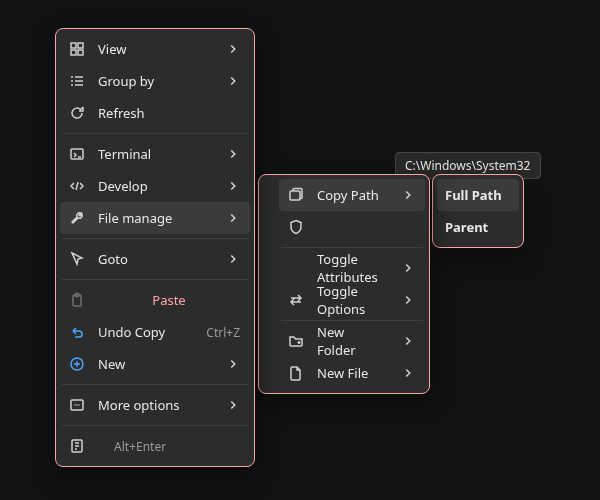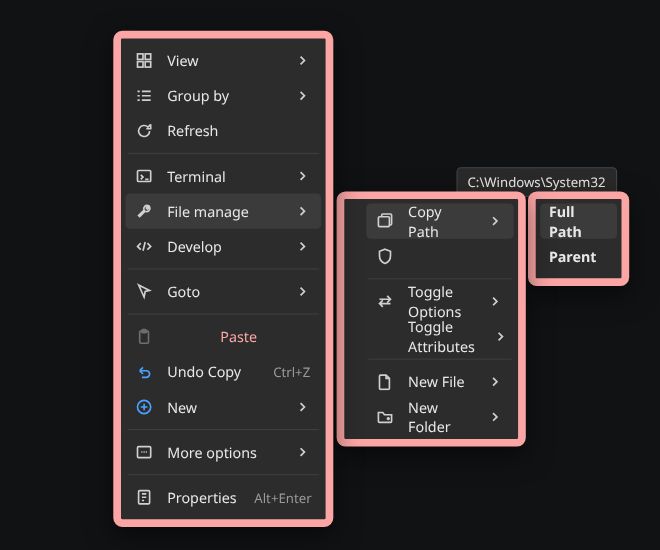--- a/index.html
+++ b/index.html
@@ -8,25 +8,24 @@
     background: #111214;
     font-family: "Segoe UI", system-ui, sans-serif;
     font-size: 13px;
     color: #e8e8e8;
     overflow: hidden;
     position: relative;
   }
   .menu {
     position: absolute;
     background: #2c2c2c;
-    border: 7px solid #fca5a5;
+    border: 1px solid #fca5a5;
     border-radius: 8px;
     padding: 4px;
     box-shadow: 0 8px 24px rgba(0,0,0,0.5);
-    margin-left: 48px;
   }
   .menu-item {
     display: flex;
     align-items: center;
     height: 32px;
     border-radius: 4px;
     padding: 0 10px 0 8px;
     cursor: default;
     color: #e8e8e8;
   }
@@ -63,21 +62,20 @@
   #menu-copy { left: 432px; top: 174px; width: 92px; font-weight: bold; }
   .tooltip {
     position: absolute;
     left: 395px; top: 152px;
     background: #2a2a2a;
     border: 1px solid #454545;
     border-radius: 4px;
     padding: 4px 9px;
     font-size: 12px;
     color: #eaeaea;
-    margin-left: 20px;
   }
   .menu-item.noicon .ico { visibility: hidden; }
 </style>
 </head>
 <body>
 
 <div class="tooltip">C:\Windows\System32</div>
 
 <div class="menu" id="menu-copy">
   <div class="menu-item hover">
@@ -102,61 +100,61 @@
         </svg></span>
   </div>
   <div class="menu-item">
     <span class="ico">
         <svg viewBox="0 0 16 16">
           <path d="M8 1.5l5 2v4c0 3.5-2.2 6-5 7-2.8-1-5-3.5-5-7v-4l5-2z"></path>
         </svg>
       </span>
   </div>
   <div class="menu-sep"></div>
+  <div class="menu-item noicon">
+    <span class="ico">
+        <svg></svg>
+      </span>
+    <span class="lbl">Toggle Attributes</span>
+    <span class="chev"><svg viewBox="0 0 16 16">
+          <path d="M6 4l4 4-4 4"></path>
+        </svg></span>
+  </div>
   <div class="menu-item">
     <span class="ico">
         <svg viewBox="0 0 16 16">
           <path d="M3 6h9M10 3l3 3-3 3M13 10H4M6 13l-3-3 3-3"></path>
         </svg>
       </span>
     <span class="lbl">Toggle Options</span>
     <span class="chev"><svg viewBox="0 0 16 16">
           <path d="M6 4l4 4-4 4"></path>
         </svg></span>
   </div>
-  <div class="menu-item noicon">
-    <span class="ico">
-        <svg></svg>
-      </span>
-    <span class="lbl">Toggle Attributes</span>
-    <span class="chev"><svg viewBox="0 0 16 16">
-          <path d="M6 4l4 4-4 4"></path>
-        </svg></span>
-  </div>
-  <div class="menu-sep"></div>
+  <div class="menu-sep"></div>
+  <div class="menu-item">
+    <span class="ico">
+        <svg viewBox="0 0 16 16">
+          <path d="M2 4h4l1.5 2H14v6a1 1 0 0 1-1 1H3a1 1 0 0 1-1-1V4z"></path>
+          <path d="M11 8v3M9.5 9.5h3"></path>
+        </svg>
+      </span>
+    <span class="lbl">New Folder</span>
+    <span class="chev"><svg viewBox="0 0 16 16">
+          <path d="M6 4l4 4-4 4"></path>
+        </svg></span>
+  </div>
   <div class="menu-item">
     <span class="ico">
         <svg viewBox="0 0 16 16">
           <path d="M4 2h5l3 3v9a1 1 0 0 1-1 1H4a1 1 0 0 1-1-1V3a1 1 0 0 1 1-1z"></path>
           <path d="M9 2v3h3"></path>
         </svg>
       </span>
     <span class="lbl">New File</span>
-    <span class="chev"><svg viewBox="0 0 16 16">
-          <path d="M6 4l4 4-4 4"></path>
-        </svg></span>
-  </div>
-  <div class="menu-item">
-    <span class="ico">
-        <svg viewBox="0 0 16 16">
-          <path d="M2 4h4l1.5 2H14v6a1 1 0 0 1-1 1H3a1 1 0 0 1-1-1V4z"></path>
-          <path d="M11 8v3M9.5 9.5h3"></path>
-        </svg>
-      </span>
-    <span class="lbl">New Folder</span>
     <span class="chev"><svg viewBox="0 0 16 16">
           <path d="M6 4l4 4-4 4"></path>
         </svg></span>
   </div>
 </div>
 
 <div class="menu" id="menu-main">
   <div class="menu-item">
     <span class="ico">
         <svg viewBox="0 0 16 16">
@@ -196,38 +194,38 @@
         <svg viewBox="0 0 16 16">
           <rect x="2" y="3" width="12" height="10" rx="1"></rect>
           <path d="M5 7l2 2-2 2M9 11h3"></path>
         </svg>
       </span>
     <span class="lbl">Terminal</span>
     <span class="chev"><svg viewBox="0 0 16 16">
           <path d="M6 4l4 4-4 4"></path>
         </svg></span>
   </div>
+  <div class="menu-item">
+    <span class="ico">
+        <svg viewBox="0 0 16 16">
+          <path d="M5 5L2 8l3 3M11 5l3 3-3 3M9 4l-2 8"></path>
+        </svg>
+      </span>
+    <span class="lbl">Develop</span>
+    <span class="chev"><svg viewBox="0 0 16 16">
+          <path d="M6 4l4 4-4 4"></path>
+        </svg></span>
+  </div>
   <div class="menu-item hover">
     <span class="ico">
         <svg viewBox="0 0 16 16">
           <path d="M13 4a3 3 0 0 1-4 4L4 13l-1-1 5-5a3 3 0 0 1 4-4l-2 2 1 1 2-2z"></path>
         </svg>
       </span>
     <span class="lbl">File manage</span>
-    <span class="chev"><svg viewBox="0 0 16 16">
-          <path d="M6 4l4 4-4 4"></path>
-        </svg></span>
-  </div>
-  <div class="menu-item">
-    <span class="ico">
-        <svg viewBox="0 0 16 16">
-          <path d="M5 5L2 8l3 3M11 5l3 3-3 3M9 4l-2 8"></path>
-        </svg>
-      </span>
-    <span class="lbl">Develop</span>
     <span class="chev"><svg viewBox="0 0 16 16">
           <path d="M6 4l4 4-4 4"></path>
         </svg></span>
   </div>
   <div class="menu-sep"></div>
   <div class="menu-item">
     <span class="ico">
         <svg viewBox="0 0 16 16">
           <path d="M3 2l10 5-4 1-1 5-5-11z"></path>
         </svg>
@@ -284,16 +282,15 @@
         </svg></span>
   </div>
   <div class="menu-sep"></div>
   <div class="menu-item">
     <span class="ico">
         <svg viewBox="0 0 16 16">
           <rect x="3" y="2" width="10" height="12" rx="1"></rect>
           <path d="M6 5h4M6 8h4M6 11h2"></path>
         </svg>
       </span>
-    <span class="lbl">Properties</span>
     <span class="shortcut">Alt+Enter</span>
   </div>
 </div>
 
 </body></html>

